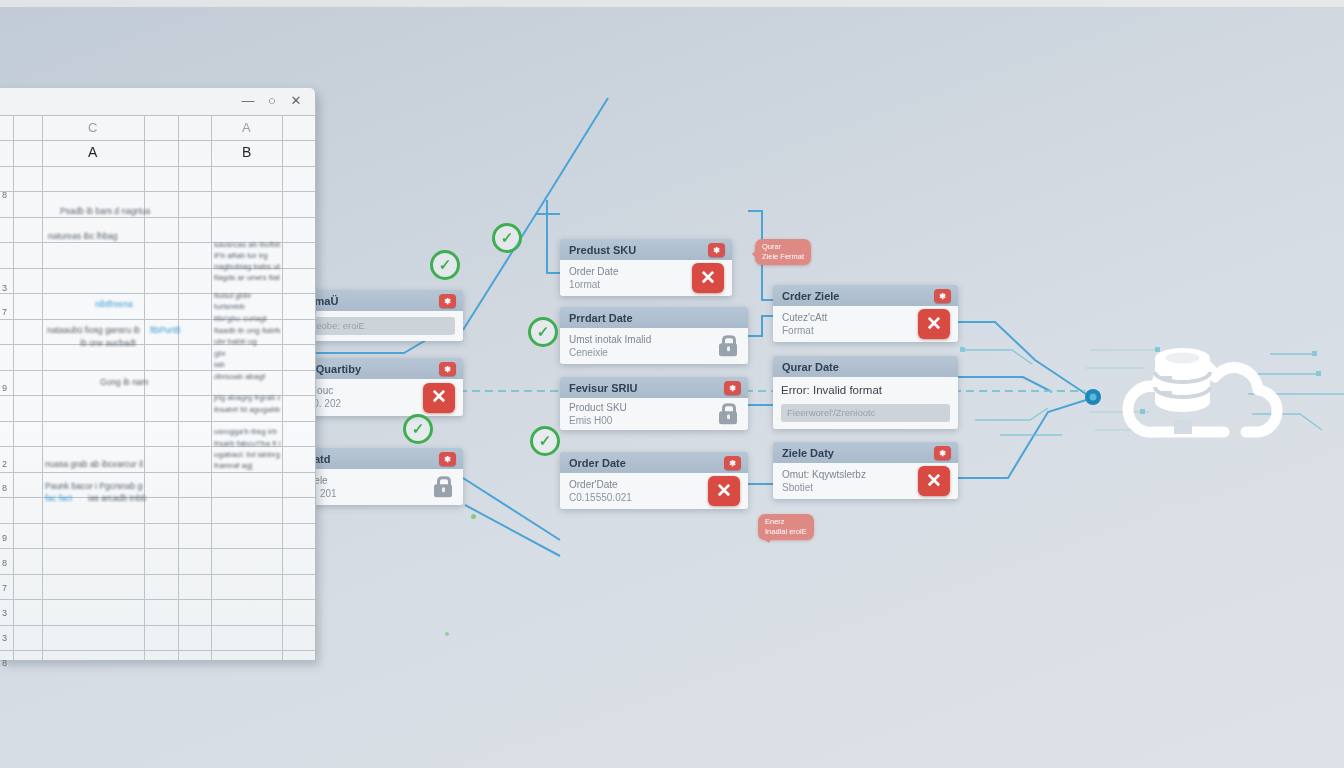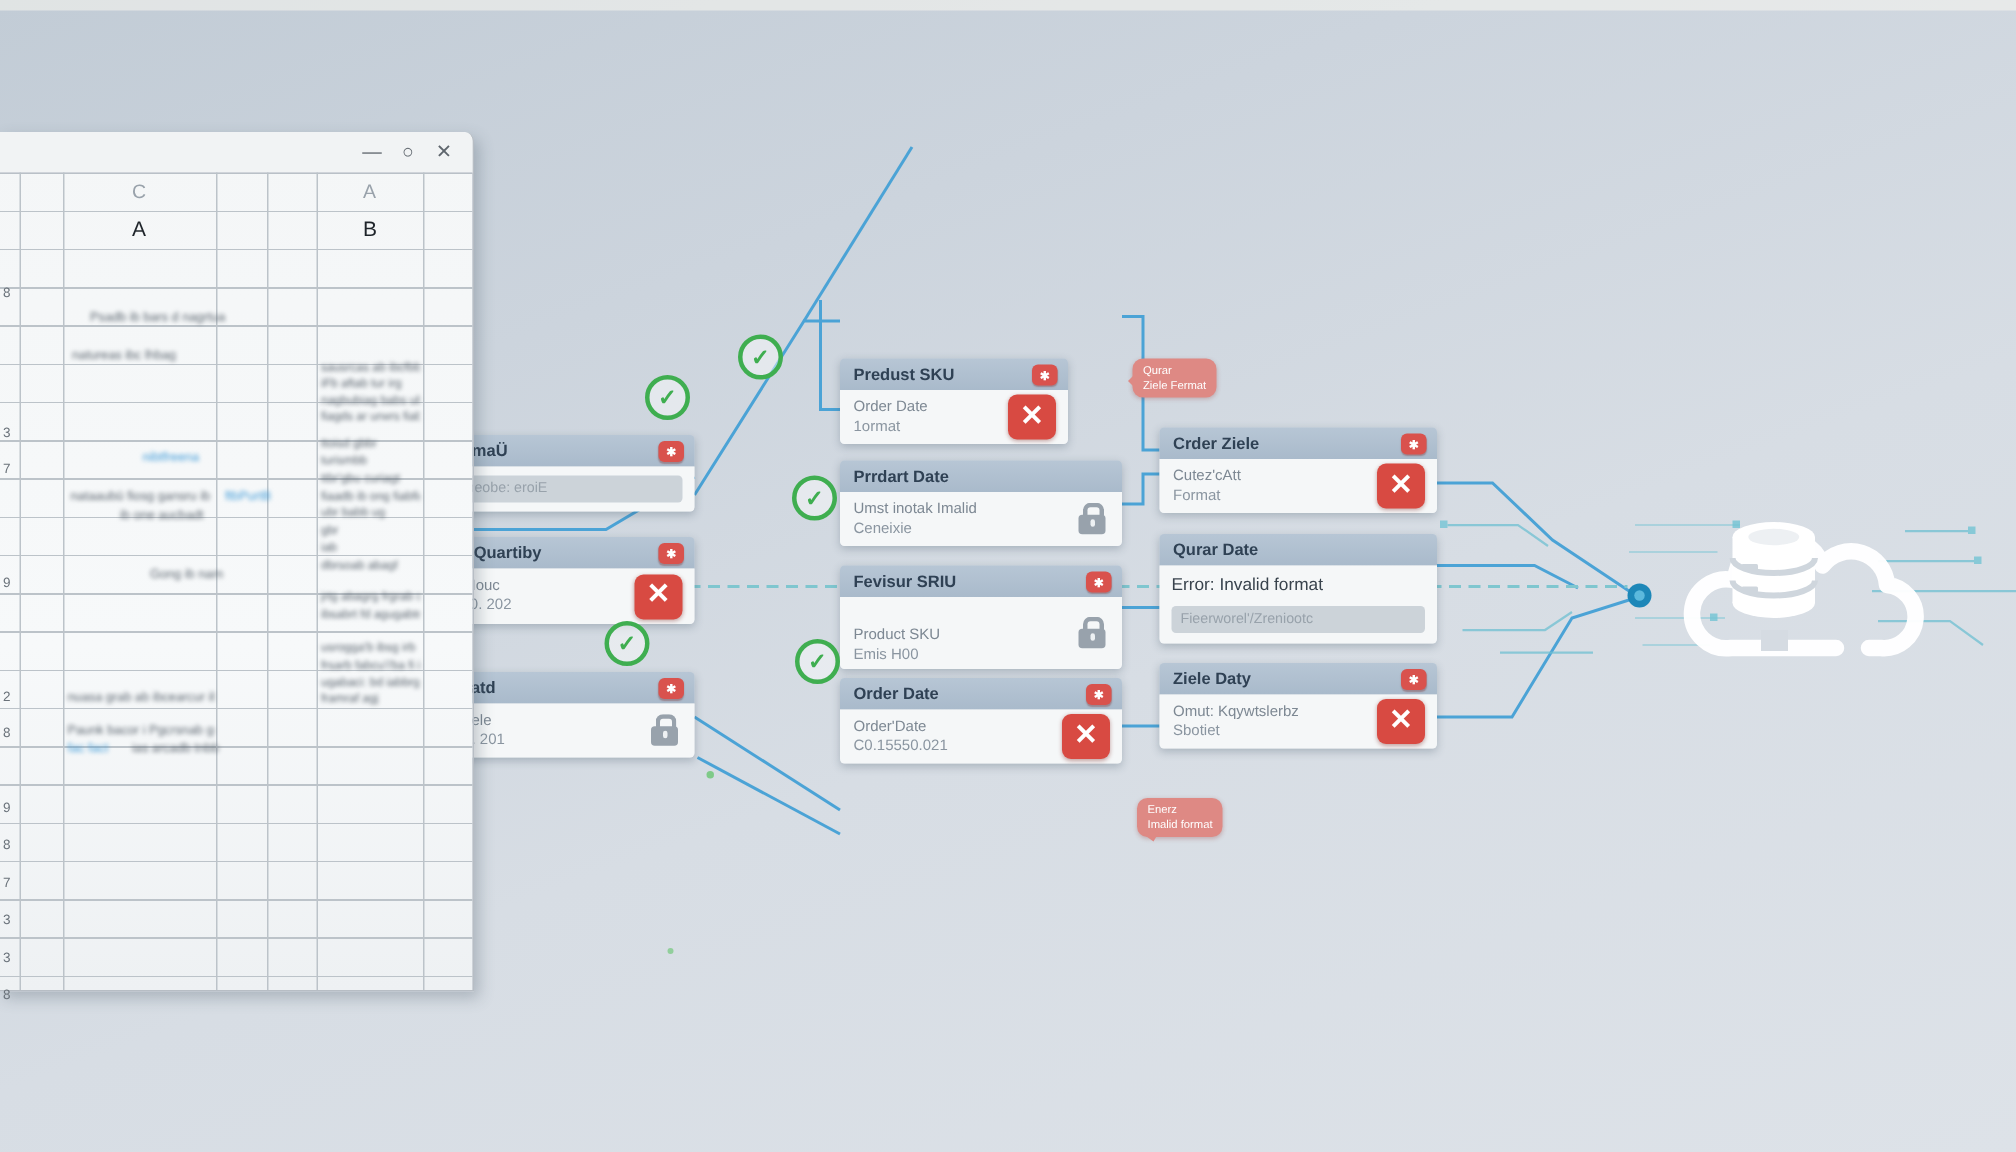--- a/index.html
+++ b/index.html
@@ -166,21 +166,21 @@
       <span class="badge">✱</span>
     </div>
     <div class="card-b" style="height:26px;">
       <div class="l1">Ziele</div>
       <div>td. 201</div>
       <div class="lock"></div>
     </div>
   </div>
 
 
-  <div class="card" style="left:560px;top:239px;width:152px;">
+  <div class="card" style="left:560px;top:239px;width:172px;">
     <div class="card-h">
       <span>Predust SKU</span>
       <span class="badge">✱</span>
     </div>
     <div class="card-b">
       <div class="l1">Order Date</div>
       <div>1ormat</div>
       <div class="xtile">✕</div>
     </div>
   </div>
@@ -194,21 +194,21 @@
       <div>Ceneixie</div>
       <div class="lock"></div>
     </div>
   </div>
 
   <div class="card" style="left:560px;top:377px;width:188px;">
     <div class="card-h">
       <span>Fevisur SRIU</span>
       <span class="badge">✱</span>
     </div>
-    <div class="card-b" style="padding-top:19px;padding-bottom:3px;">
+    <div class="card-b" style="padding-top:3px;padding-bottom:3px;">
       <div class="l1">Product SKU</div>
       <div>Emis H00</div>
       <div class="lock"></div>
     </div>
   </div>
 
   <div class="card" style="left:560px;top:452px;width:188px;">
     <div class="card-h">
       <span>Order Date</span>
       <span class="badge">✱</span>
@@ -252,23 +252,23 @@
       <div class="l1">Omut: Kqywtslerbz</div>
       <div>Sbotiet</div>
       <div class="xtile">✕</div>
     </div>
   </div>
 
   <div class="bubble tail-left" style="left:755px;top:239px;">
     <div>Qurar</div>
     <div>Ziele Fermat</div>
   </div>
-  <div class="bubble tail-bottom" style="left:758px;top:532px;">
+  <div class="bubble tail-bottom" style="left:758px;top:514px;">
     <div>Enerz</div>
-    <div>Imalid format</div>
+    <div>Inadial eroiE</div>
   </div>
 
   <div class="check" style="left:492px;top:223px;">✓</div>
   <div class="check" style="left:430px;top:250px;">✓</div>
   <div class="check" style="left:528px;top:317px;">✓</div>
   <div class="check" style="left:403px;top:414px;">✓</div>
   <div class="check" style="left:530px;top:426px;">✓</div>
   <div class="dot" style="left:471px;top:514px;width:5px;height:5px;background:#62c46a;opacity:.75;z-index:2;"></div>
   <div class="dot" style="left:445px;top:632px;width:4px;height:4px;background:#62c46a;opacity:.6;z-index:2;"></div>
 

